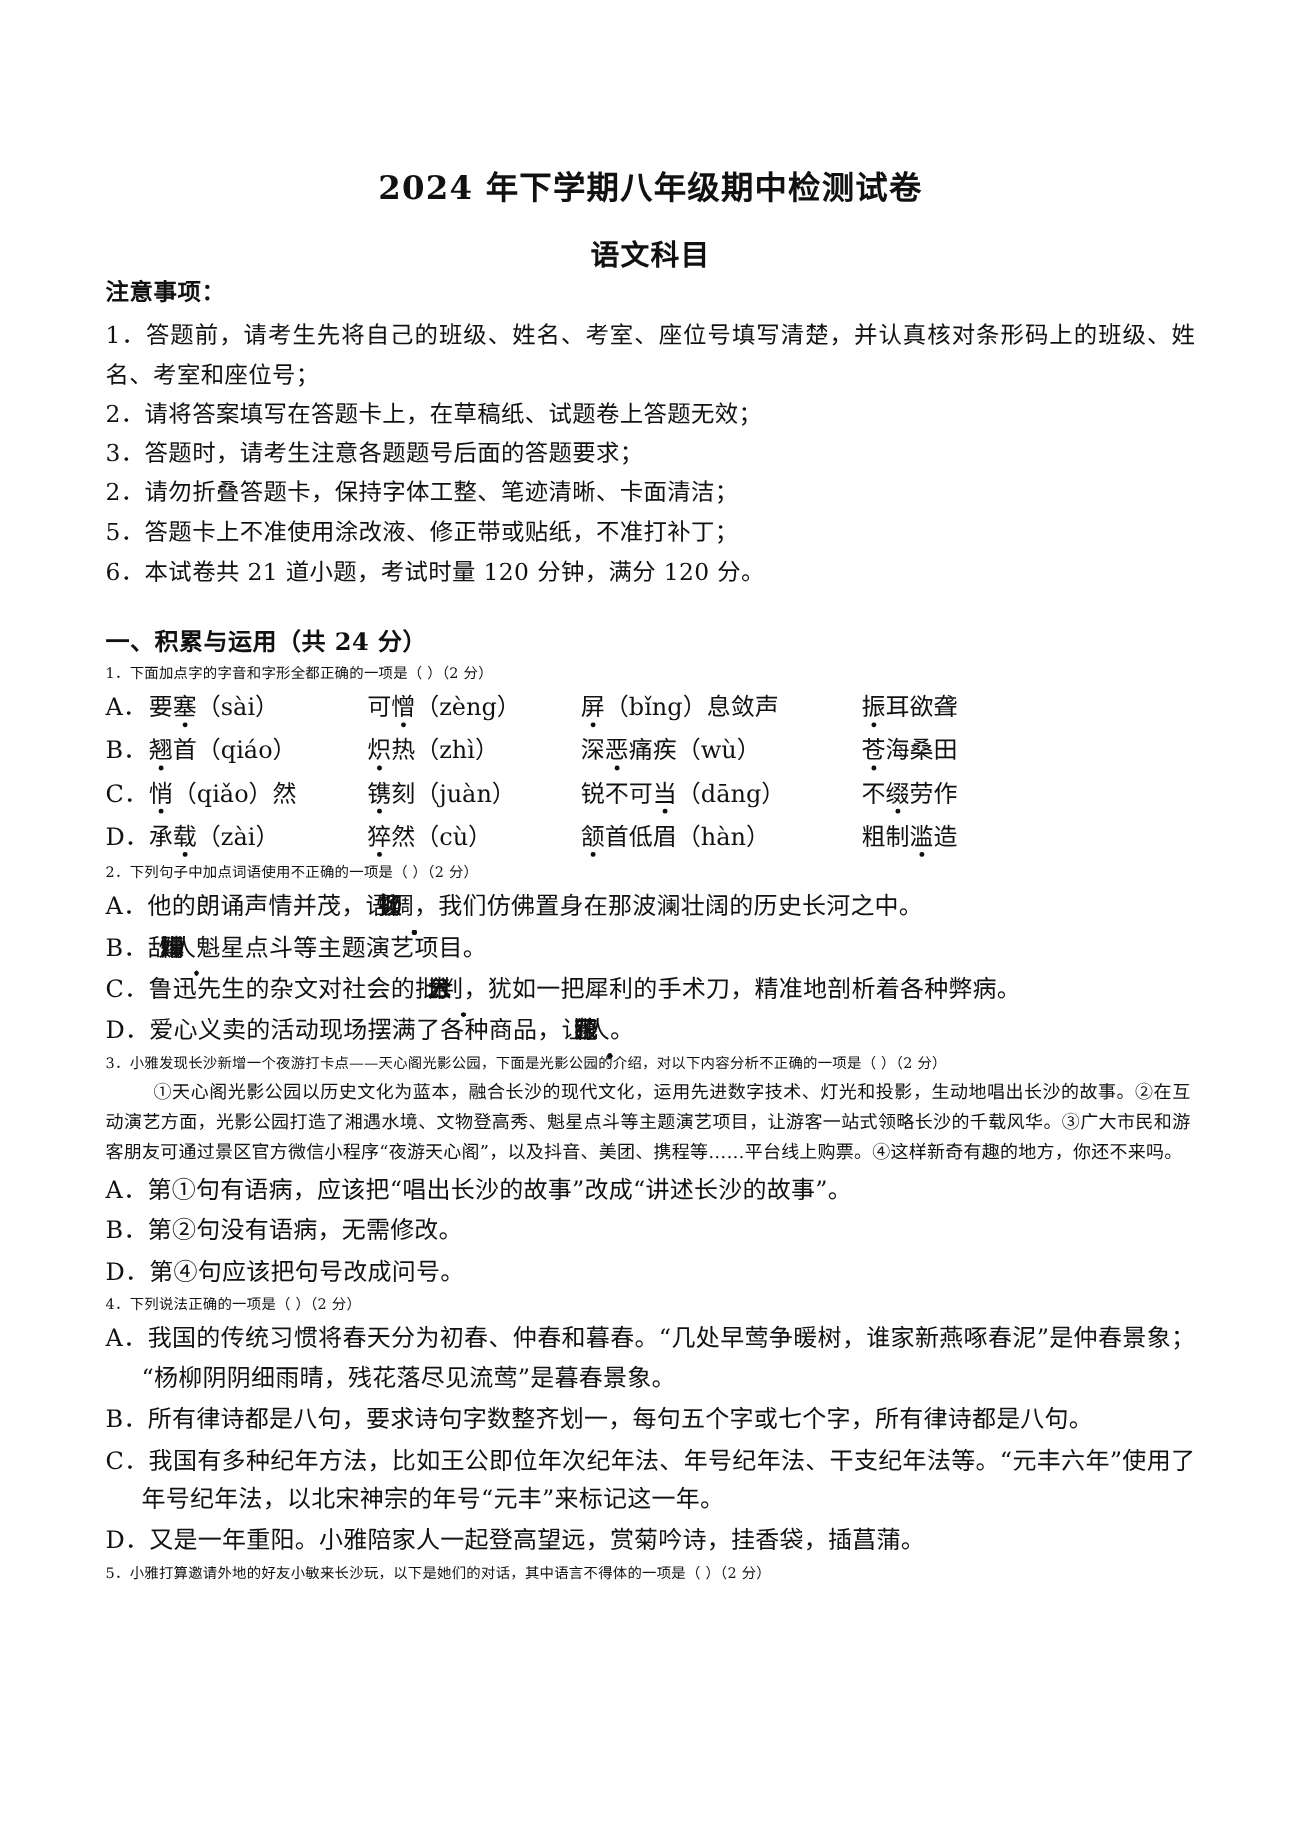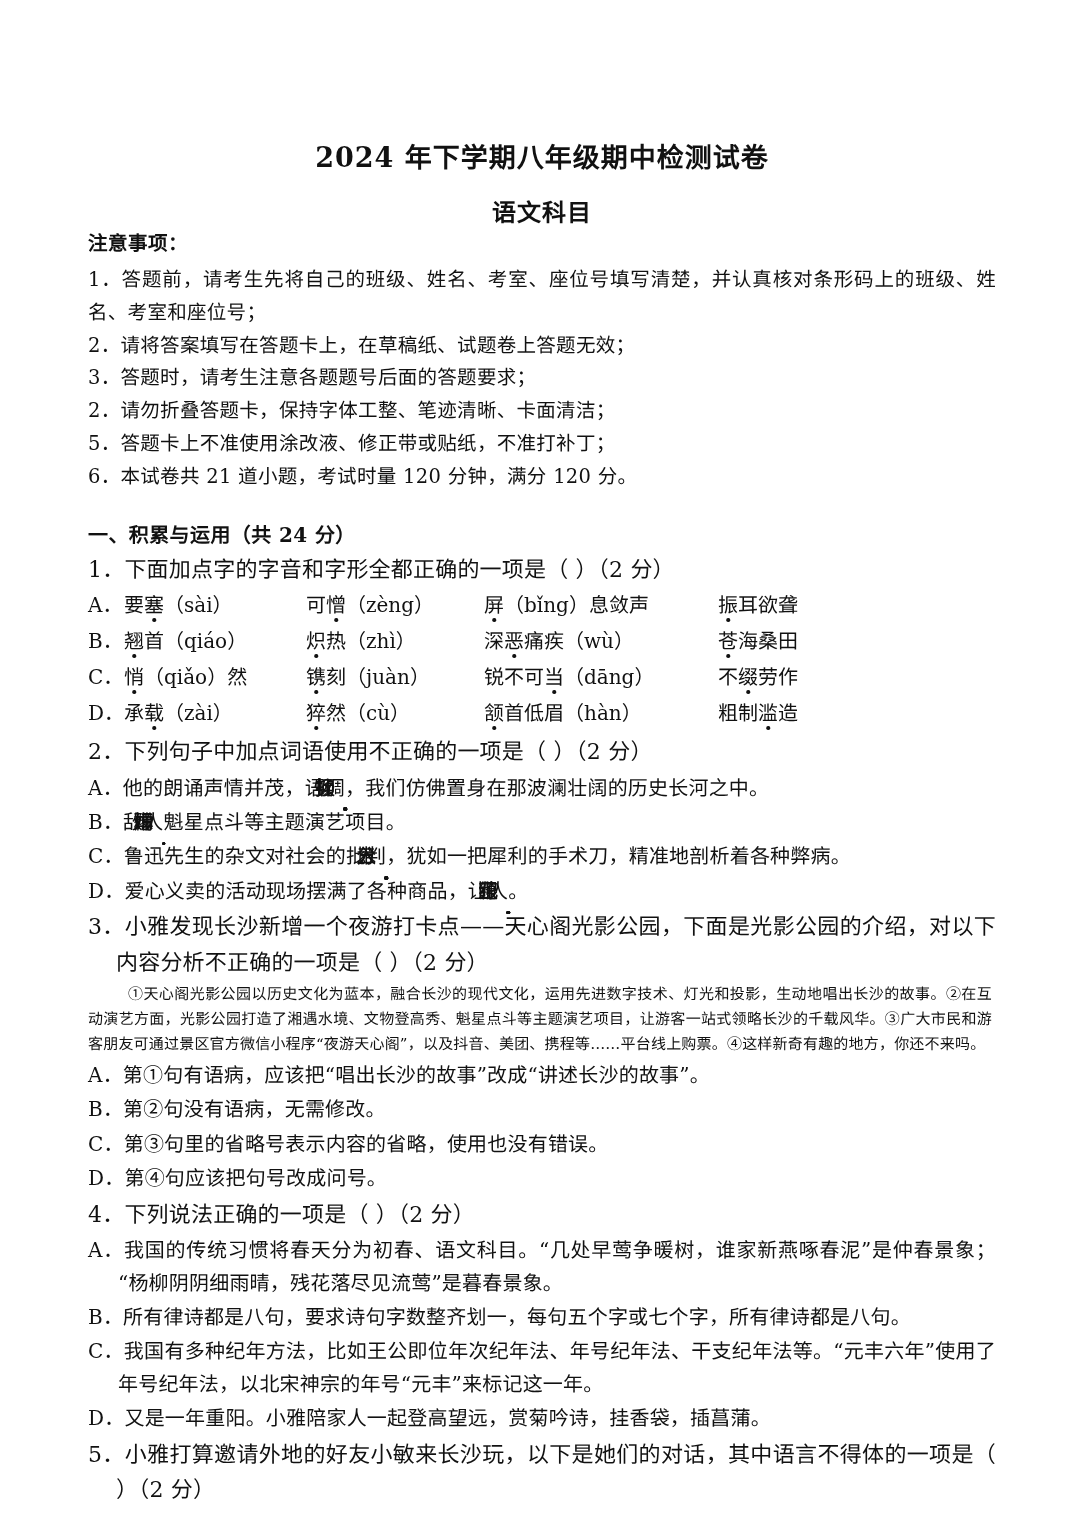--- a/index.html
+++ b/index.html
@@ -74,21 +74,21 @@
   
   .section-heading {
     font-weight: bold;
     font-size: 20px;
     margin: 26px 0 4px 0;
     letter-spacing: 0.4px;
   }
 
   
   .q-stem {
-    font-size: 22px;
+    font-size: 12px;
     line-height: 1.62;
     margin: 2px 0 0 0;
     text-align: justify;
     text-justify: inter-ideograph;
     letter-spacing: 0.2px;
   }
   .q-stem.indent-hang {
     padding-left: 28px;
     text-indent: -28px;
   }
@@ -224,26 +224,25 @@
 
     <p class="opt"><span>C．</span><span>鲁迅先生的杂文对社会的批判</span><span class="dot-word"><span class="dot">入</span><span class="dot">木</span><span class="dot">三</span><span class="dot">分</span></span><span>，犹如一把犀利的手术刀，精准地剖析着各种弊病。</span></p>
 
     <p class="opt"><span>D．</span><span>爱心义卖的活动现场摆满了各种商品，让人</span><span class="dot-word"><span class="dot">眼</span><span class="dot">花</span><span class="dot">缭</span><span class="dot">乱</span></span><span>。</span></p>
 
     <p class="q-stem indent-hang">3．小雅发现长沙新增一个夜游打卡点——天心阁光影公园，下面是光影公园的介绍，对以下内容分析不正确的一项是（      ）（2 分）</p>
     <p class="passage">①天心阁光影公园以历史文化为蓝本，融合长沙的现代文化，运用先进数字技术、灯光和投影，生动地唱出长沙的故事。②在互动演艺方面，光影公园打造了湘遇水境、文物登高秀、魁星点斗等主题演艺项目，让游客一站式领略长沙的千载风华。③广大市民和游客朋友可通过景区官方微信小程序“夜游天心阁”，以及抖音、美团、携程等……平台线上购票。④这样新奇有趣的地方，你还不来吗。</p>
 
     <p class="opt"><span>A．</span><span>第①句有语病，应该把“唱出长沙的故事”改成“讲述长沙的故事”。</span></p>
     <p class="opt"><span>B．</span><span>第②句没有语病，无需修改。</span></p>
-    <p class="opt"><span>C．</span><span>第③句里的省略号表示内容的省略，使用也没有错误。</span></p>
     <p class="opt"><span>D．</span><span>第④句应该把句号改成问号。</span></p>
 
     <p class="q-stem indent-hang">4．下列说法正确的一项是（      ）（2 分）</p>
 
-    <p class="opt"><span>A．</span><span>我国的传统习惯将春天分为初春、语文科目。“几处早莺争暖树，谁家新燕啄春泥”是仲春景象；“杨柳阴阴细雨晴，残花落尽见流莺”是暮春景象。</span></p>
+    <p class="opt"><span>A．</span><span>我国的传统习惯将春天分为初春、仲春和暮春。“几处早莺争暖树，谁家新燕啄春泥”是仲春景象；“杨柳阴阴细雨晴，残花落尽见流莺”是暮春景象。</span></p>
     <p class="opt"><span>B．</span><span>所有律诗都是八句，要求诗句字数整齐划一，每句五个字或七个字，所有律诗都是八句。</span></p>
     <p class="opt"><span>C．</span><span>我国有多种纪年方法，比如王公即位年次纪年法、年号纪年法、干支纪年法等。“元丰六年”使用了年号纪年法，以北宋神宗的年号“元丰”来标记这一年。</span></p>
     <p class="opt"><span>D．</span><span>又是一年重阳。小雅陪家人一起登高望远，赏菊吟诗，挂香袋，插菖蒲。</span></p>
 
     <p class="q-stem indent-hang">5．小雅打算邀请外地的好友小敏来长沙玩，以下是她们的对话，其中语言不得体的一项是（      ）（2 分）</p>
 
   </div>
 
 </div>
 

